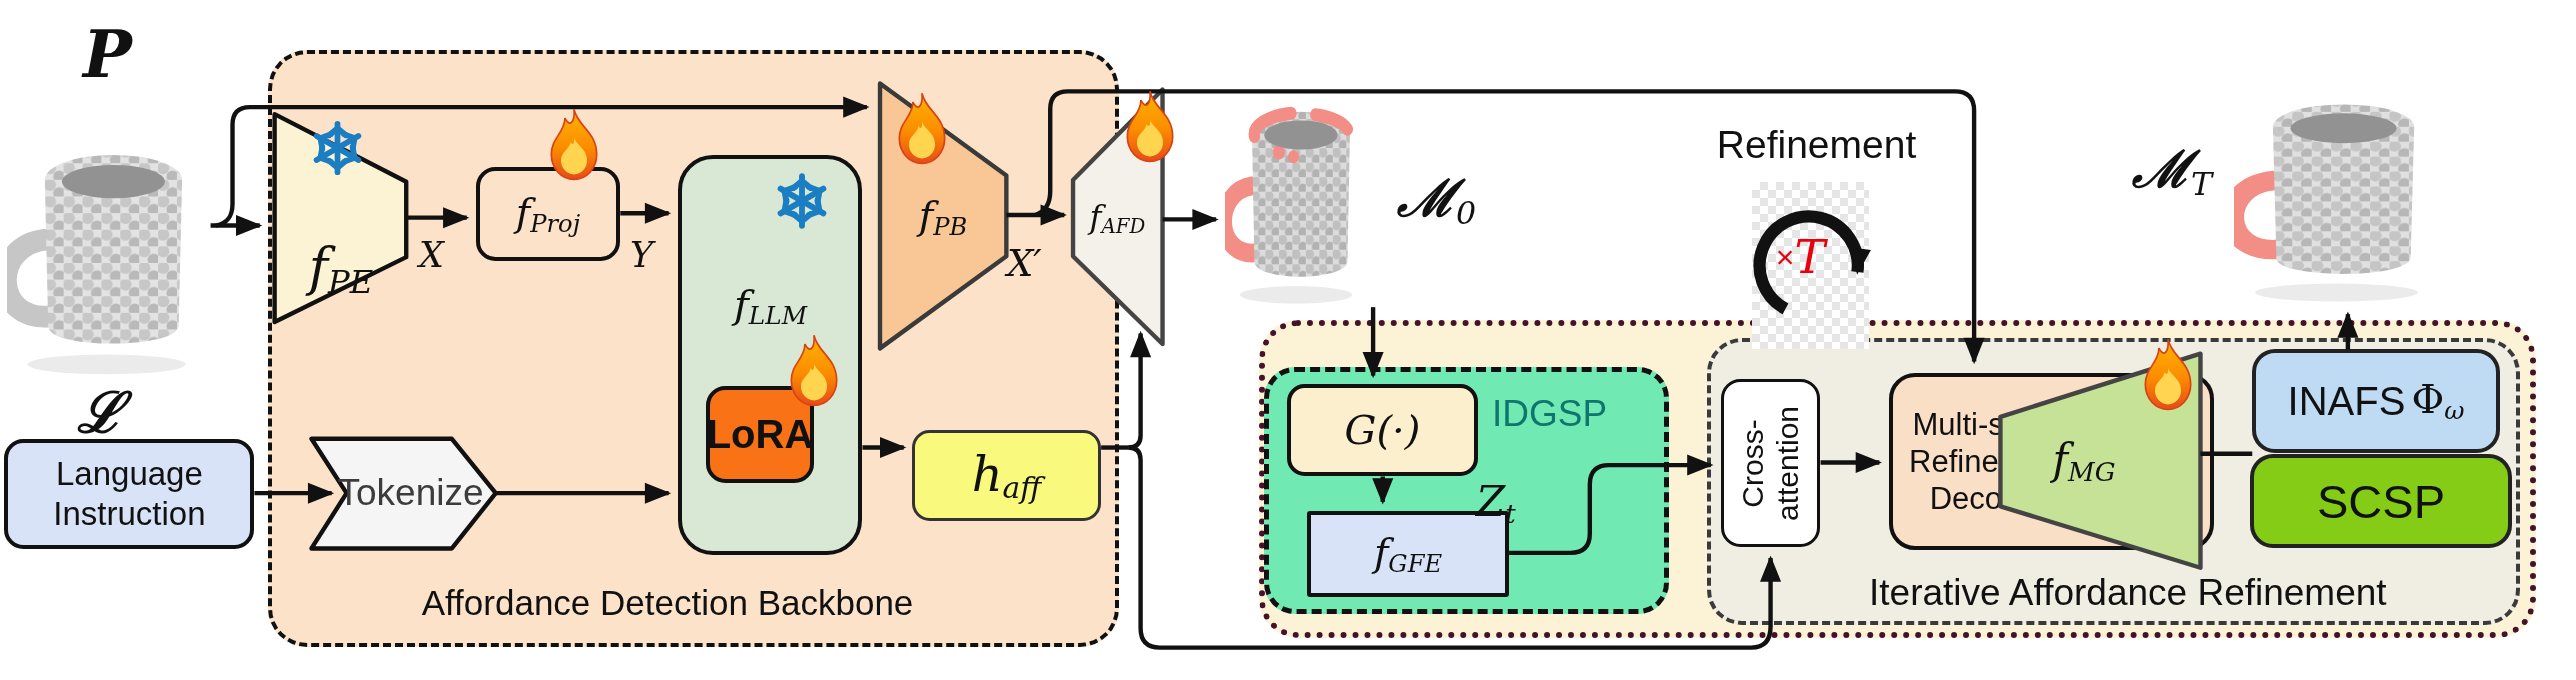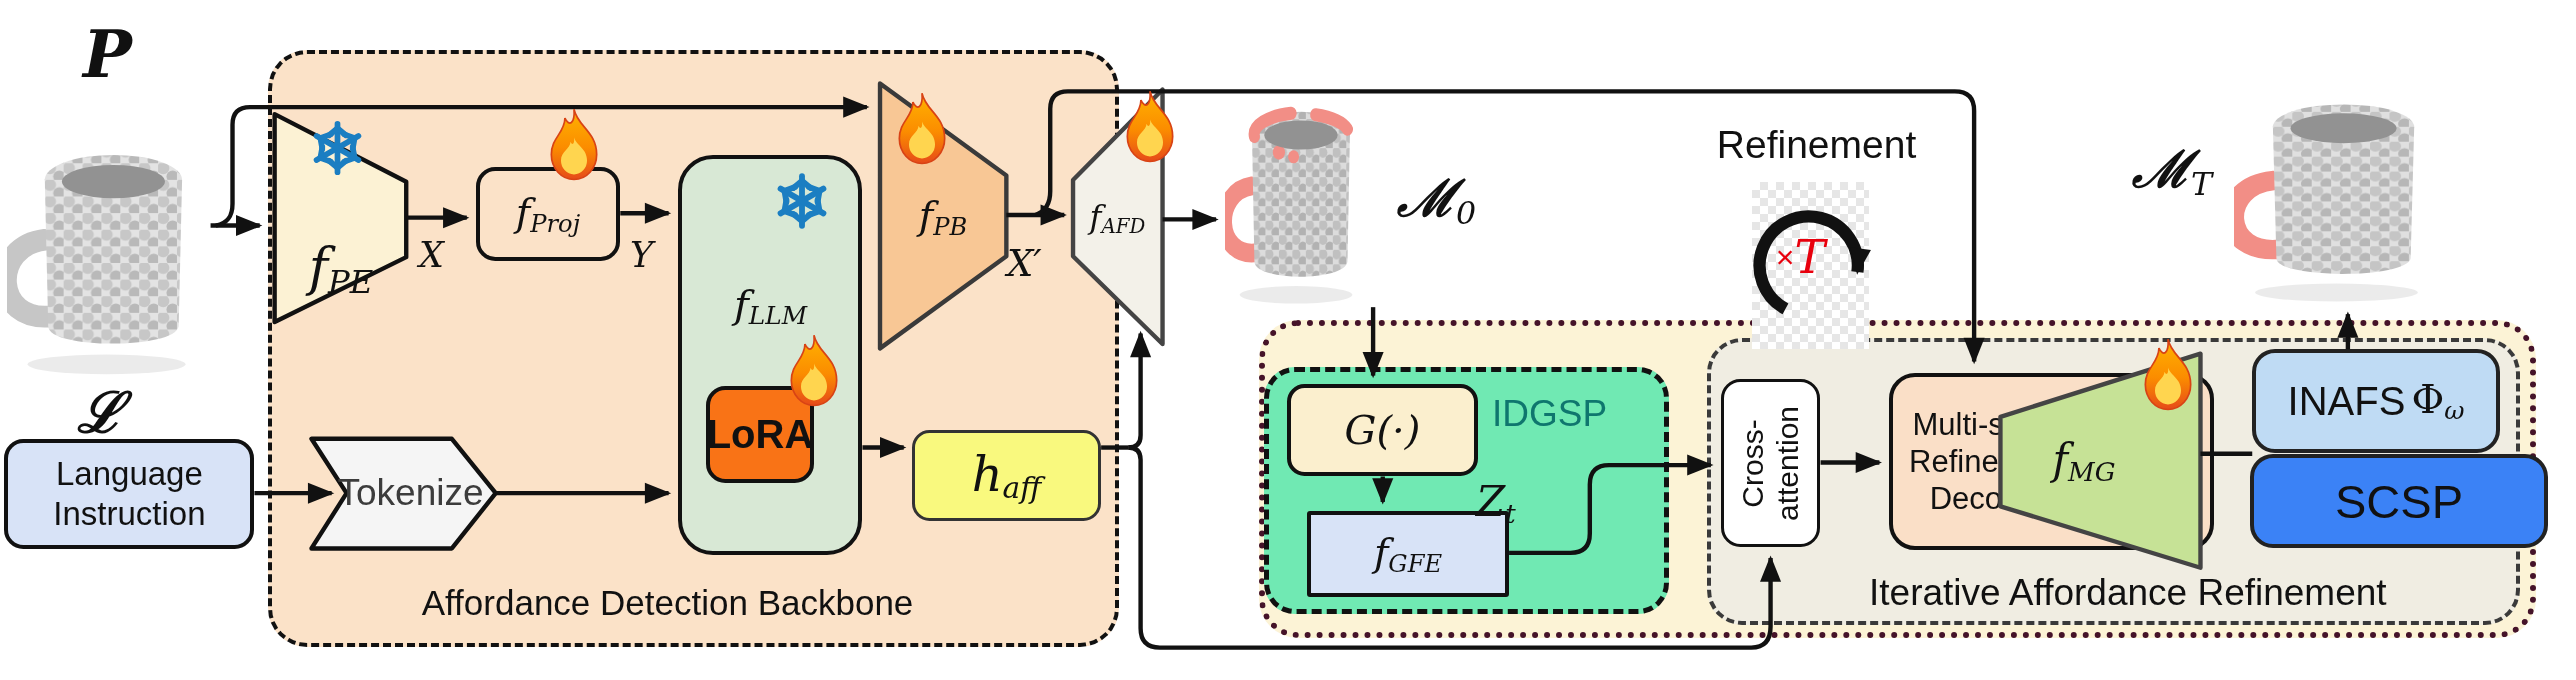--- a/index.html
+++ b/index.html
@@ -67,21 +67,21 @@
 
   <div class="smallbox" style="left:1889px;top:373px;width:325px;height:177px;background:#FADFC7;border:4.4px solid #111;border-radius:26px;justify-content:flex-start;">
     <div style="width:180px;margin-left:5.3px;font-size:31px;line-height:1.2;text-align:center;">Multi-stage Refinement Decoder</div>
   </div>
 
   <div class="smallbox" style="left:2252px;top:349px;width:248px;height:104px;background:#BFDBF4;border:4.4px solid #222;border-radius:23px;font-size:40px;gap:6px;">
     <span>INAFS</span>
     <span class="nowrap" style="font-family:'DejaVu Serif','Liberation Serif',serif;"><span>Φ</span><span class="sub">ω</span></span>
   </div>
 
-  <div class="smallbox" style="left:2250px;top:454px;width:298px;height:94px;background:#3b82f6;border:4.4px solid #222;border-radius:23px;font-size:47px;">
+  <div class="smallbox" style="left:2250px;top:454px;width:262px;height:94px;background:#84cc16;border:4.4px solid #222;border-radius:23px;font-size:47px;">
     <span>SCSP</span>
   </div>
 
   <svg id="overlay" width="2576" height="681" viewBox="0 0 2936 776">
     <defs>
       <marker id="ah" markerUnits="userSpaceOnUse" markerWidth="34" markerHeight="26" refX="28" refY="13" orient="auto">
         <path d="M1,1 L31,13 L1,25 Z" fill="#111"></path>
       </marker>
       <linearGradient id="fireGrad" x1="0" y1="0" x2="0" y2="1">
         <stop offset="0" stop-color="#FFB300"></stop>

